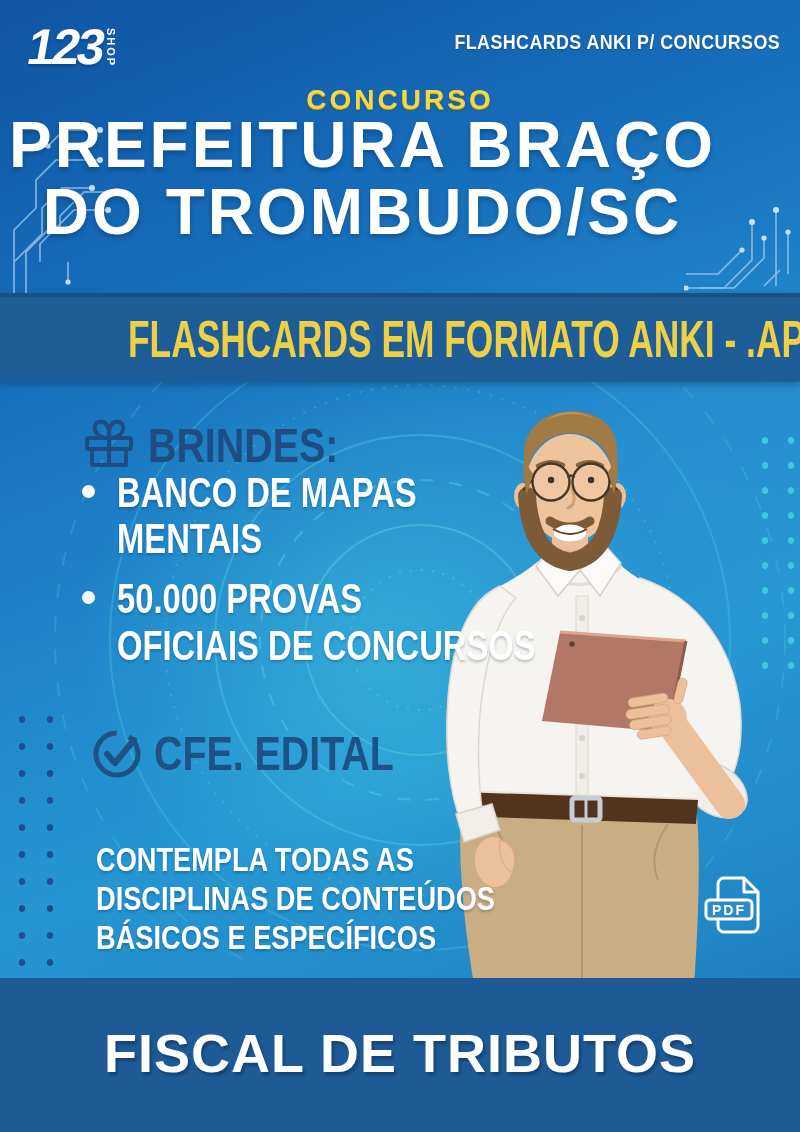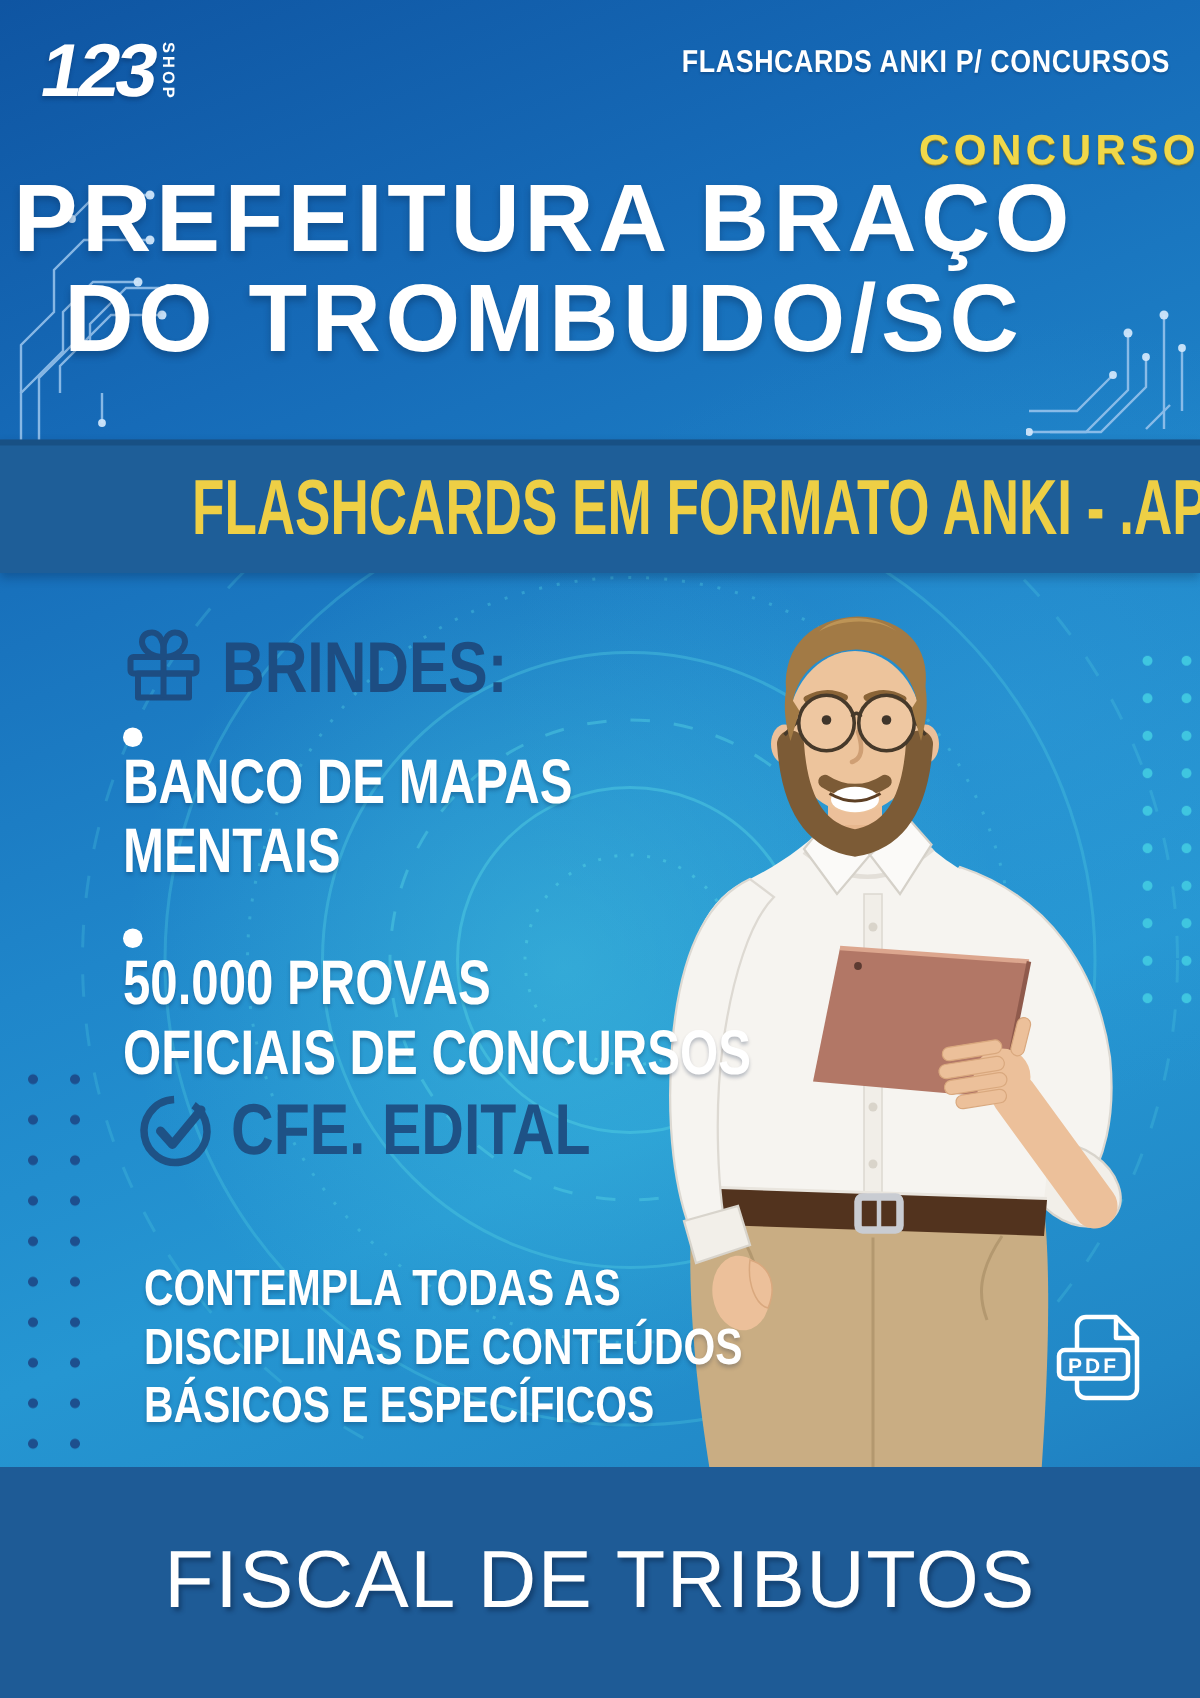--- a/index.html
+++ b/index.html
@@ -24,56 +24,56 @@
   
   .logo{left:28px;top:22px;z-index:3;display:flex;align-items:flex-start;color:#fff;}
   .logo-number{font-size:50px;font-weight:bold;letter-spacing:-3px;line-height:1;
     transform:skewX(-10deg);text-shadow:0 2px 3px rgba(0,30,70,.35);}
   .logo-sub{writing-mode:vertical-rl;text-orientation:mixed;font-size:11px;font-weight:bold;
     letter-spacing:2px;margin:6px 0 0 3px;}
   .tagline{right:20px;top:30px;z-index:3;color:#fff;font-weight:bold;font-size:21px;
     letter-spacing:.5px;transform:scaleX(.85);transform-origin:right center;white-space:nowrap;
     text-shadow:0 1px 2px rgba(0,30,70,.3);}
   
-  .kicker{left:0;top:84px;width:800px;text-align:right;z-index:3;color:#f0d84a;
+  .kicker{left:0;top:84px;width:800px;text-align:center;z-index:3;color:#f0d84a;
     font-size:28px;font-weight:bold;letter-spacing:3px;
     text-shadow:0 1px 0 #b89a20,0 2px 2px rgba(90,70,0,.35);}
   .title{left:0;top:112px;width:725px;text-align:center;z-index:3;color:#fff;
     font-size:64px;font-weight:bold;line-height:1.04;letter-spacing:3px;white-space:pre-line;
     text-shadow:0 3px 5px rgba(0,25,60,.30);}
   
   .banner{left:0;top:293px;width:800px;height:85px;background:#1e5e98;z-index:3;
     border-top:4px solid rgba(8,38,70,.25);box-shadow:0 3px 6px rgba(0,20,50,.25);}
   .banner-text{width:800px;height:85px;line-height:85px;text-align:center;color:#eecf45;
     font-size:52px;font-weight:bold;white-space:nowrap;transform:scaleX(.68);
     transform-origin:center center;}
   
   .brindes-head{left:84px;top:418px;z-index:3;display:flex;}
   .brindes-label{color:#1d4d82;font-size:48px;font-weight:bold;margin-left:14px;
     transform:scaleX(.82);transform-origin:left center;white-space:nowrap;}
   .bullets{left:82px;top:470px;z-index:3;list-style:none;margin:0;padding:0;}
-  .bullets li{display:flex;margin-bottom:14px;flex-direction:column;}
+  .bullets li{display:flex;margin-bottom:14px;}
   .bullet-dot{width:13px;height:13px;border-radius:50%;background:#fff;flex:0 0 13px;
     margin:15px 22px 0 0;}
   .bullet-text{color:#fff;font-size:42px;font-weight:bold;line-height:1.1;white-space:pre-line;
     transform:scaleX(.78);transform-origin:left top;text-shadow:0 2px 3px rgba(0,25,60,.25);}
   
   .edital-head{left:90px;top:726px;z-index:3;display:flex;align-items:center;}
   .edital-label{color:#1e5286;font-size:48px;font-weight:bold;margin-left:10px;
     transform:scaleX(.82);transform-origin:left center;white-space:nowrap;}
   .edital-body{left:96px;top:840px;z-index:3;color:#fff;font-size:34px;font-weight:bold;
     line-height:1.14;white-space:pre-line;transform:scaleX(.8);transform-origin:left top;
     text-shadow:0 2px 3px rgba(0,25,60,.25);}
   
   .pdf{left:702px;top:874px;z-index:3;}
   .man{left:400px;top:400px;z-index:2;}
   
   .footer{left:0;top:978px;width:800px;height:154px;background:#1e5b96;z-index:4;}
   .footer-title{width:800px;text-align:center;margin-top:44px;color:#fff;font-size:54px;
-    font-weight:normal;letter-spacing:1px;text-shadow:2px 3px 3px rgba(0,20,50,.35);}
+    font-weight:bold;letter-spacing:1px;text-shadow:2px 3px 3px rgba(0,20,50,.35);}
 </style>
 </head>
 <body>
 
 <div class="poster">
 
   <svg class="abs circles" width="760" height="620" viewBox="0 0 760 620">
     <g fill="none" stroke="#54d2e4" stroke-width="2">
       <circle cx="380" cy="300" r="70" stroke-dasharray="2 9" opacity=".55"></circle>
       <circle cx="380" cy="300" r="115" opacity=".5"></circle>

